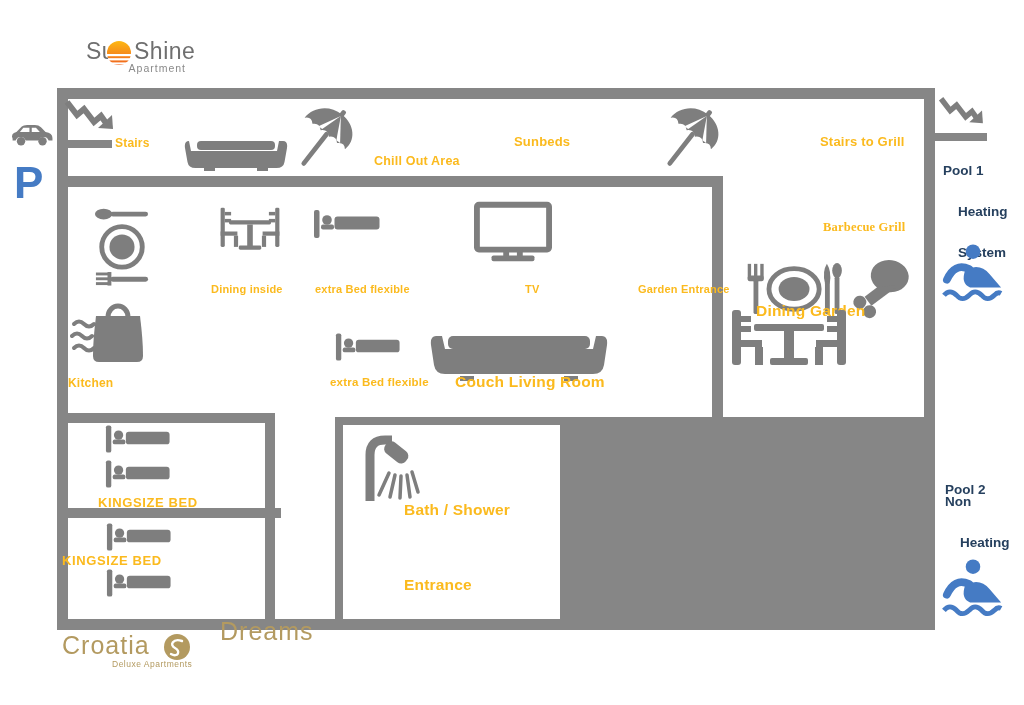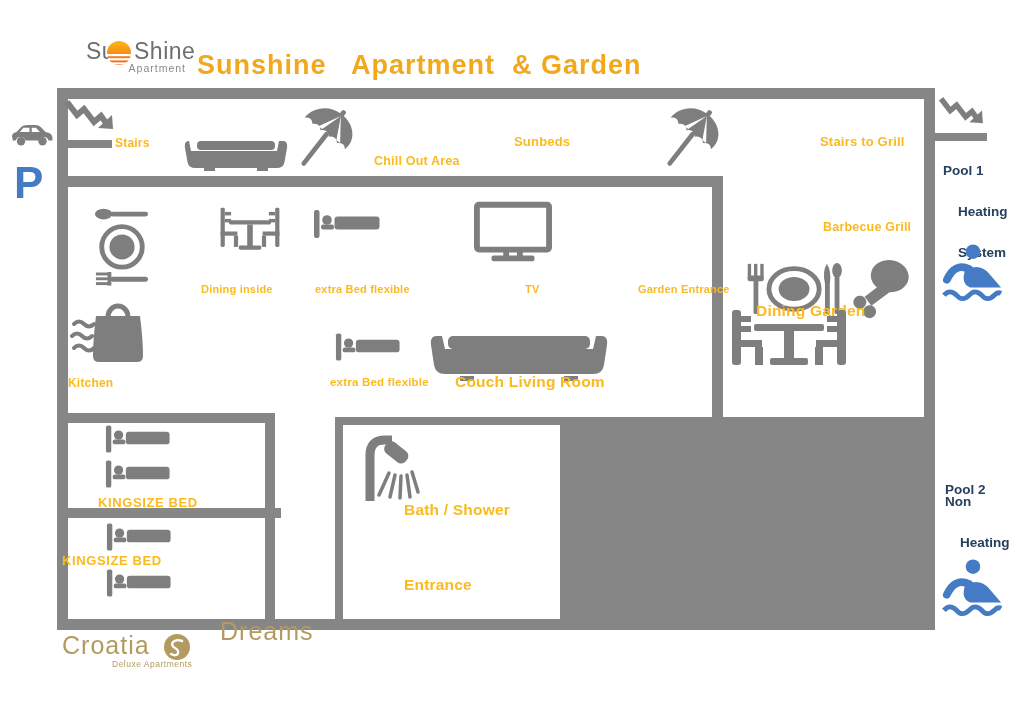--- a/index.html
+++ b/index.html
@@ -35,21 +35,20 @@
           </linearGradient>
         </defs>
       <circle cx="13" cy="13" r="12" fill="url(#sg)"></circle>
       <rect x="0" y="14" width="26" height="2.2" fill="#fff"></rect>
       <rect x="2" y="18.2" width="22" height="2.2" fill="#fff"></rect>
       <rect x="5" y="22.4" width="16" height="2" fill="#fff"></rect>
     </svg>
   </span>
   <span class="logo-word" style="left:134px;top:38px;">Shine</span>
   <span class="logo-sub" style="left:124px;top:62px;width:62px;text-align:right;">Apartment</span>
-  <div class="title">Sunshine   Apartment  &amp; Garden</div>
 
   <div class="wall" style="left:57px;top:88px;width:878px;height:11px;"></div>
   <div class="wall" style="left:57px;top:88px;width:11px;height:542px;"></div>
   <div class="wall" style="left:924px;top:88px;width:11px;height:542px;"></div>
   <div class="wall" style="left:57px;top:619px;width:878px;height:11px;"></div>
   <div class="wall" style="left:57px;top:176px;width:666px;height:11px;"></div>
   <div class="wall" style="left:712px;top:176px;width:11px;height:245px;"></div>
   <div class="wall" style="left:57px;top:140px;width:55px;height:8px;"></div>
   <div class="wall" style="left:935px;top:133px;width:52px;height:8px;"></div>
   <div class="wall" style="left:335px;top:417px;width:600px;height:213px;"></div>
@@ -167,21 +166,21 @@
       <rect x="20" y="20" width="60" height="6" rx="2"></rect>
         <rect x="46" y="26" width="8" height="32"></rect>
         <rect x="34" y="56" width="32" height="6" rx="2"></rect>
       <rect x="86" y="2" width="6" height="56" rx="2"></rect>
         <rect x="77" y="8" width="9" height="5"></rect>
         <rect x="77" y="18" width="9" height="5"></rect>
       <rect x="68" y="36" width="24" height="6"></rect>
         <rect x="67" y="42" width="6" height="16"></rect>
     </svg>
   </span>
-  <div class="lbl" style="left:201px;top:283px;font-size:11px;">Dining inside</div>
+  <div class="lbl" style="left:211px;top:283px;font-size:11px;">Dining inside</div>
 
   <span class="icon" style="left:312px;top:209px;width:70px;height:30px;">
     <svg viewBox="0 0 70 30" fill="currentColor">
       <rect x="2" y="1" width="5.5" height="28" rx="2"></rect>
         <circle cx="15" cy="11" r="4.8"></circle>
       <rect x="9" y="15.5" width="13" height="5" rx="2"></rect>
         <rect x="22.5" y="7.5" width="45" height="13" rx="3"></rect>
     </svg>
   </span>
   <div class="lbl" style="left:315px;top:283px;font-size:11px;">extra Bed flexible</div>
@@ -223,21 +222,21 @@
   <span class="icon" style="left:430px;top:334px;width:178px;height:48px;">
     <svg viewBox="0 0 178 48" fill="currentColor">
       <rect x="18" y="2" width="142" height="13" rx="5"></rect>
       <path d="M6,2 q-6,0 -5,9 l3,20 q1.5,9 11,9 h148 q9.5,0 11,-9 l3,-20 q1,-9 -5,-9 h-6 l-3,13 h-148 l-3,-13 z"></path>
       <rect x="30" y="42" width="14" height="5"></rect>
         <rect x="134" y="42" width="14" height="5"></rect>
     </svg>
   </span>
   <div class="lbl" style="left:455px;top:373px;font-size:15.5px;">Couch Living Room</div>
 
-  <div class="lbl" style="left:823px;top:220px;font-size:12.5px;">Barbecue Grill</div>
+  <div class="lbl" style="left:823px;top:220px;font-size:12.5px;font-family:Liberation Serif, serif;">Barbecue Grill</div>
 
   <span class="icon" style="left:746px;top:260px;width:100px;height:56px;">
     <svg viewBox="0 0 100 58" fill="currentColor">
       <rect x="0" y="4" width="3.5" height="16"></rect>
         <rect x="6.5" y="4" width="3.5" height="16"></rect>
         <rect x="13" y="4" width="3.5" height="16"></rect>
       <rect x="0" y="16" width="16.5" height="6" rx="2"></rect>
         <rect x="6" y="20" width="5" height="36" rx="2"></rect>
       <ellipse cx="48" cy="30" rx="26" ry="21" fill="none" stroke="currentColor" stroke-width="5"></ellipse>
       <ellipse cx="48" cy="30" rx="16" ry="12.5"></ellipse>

